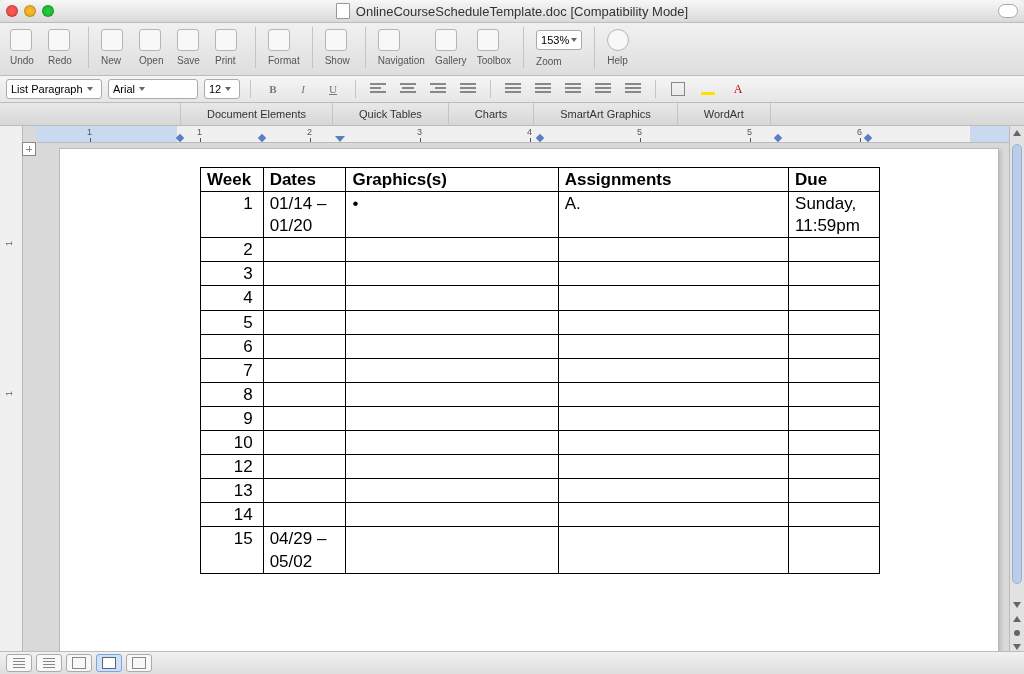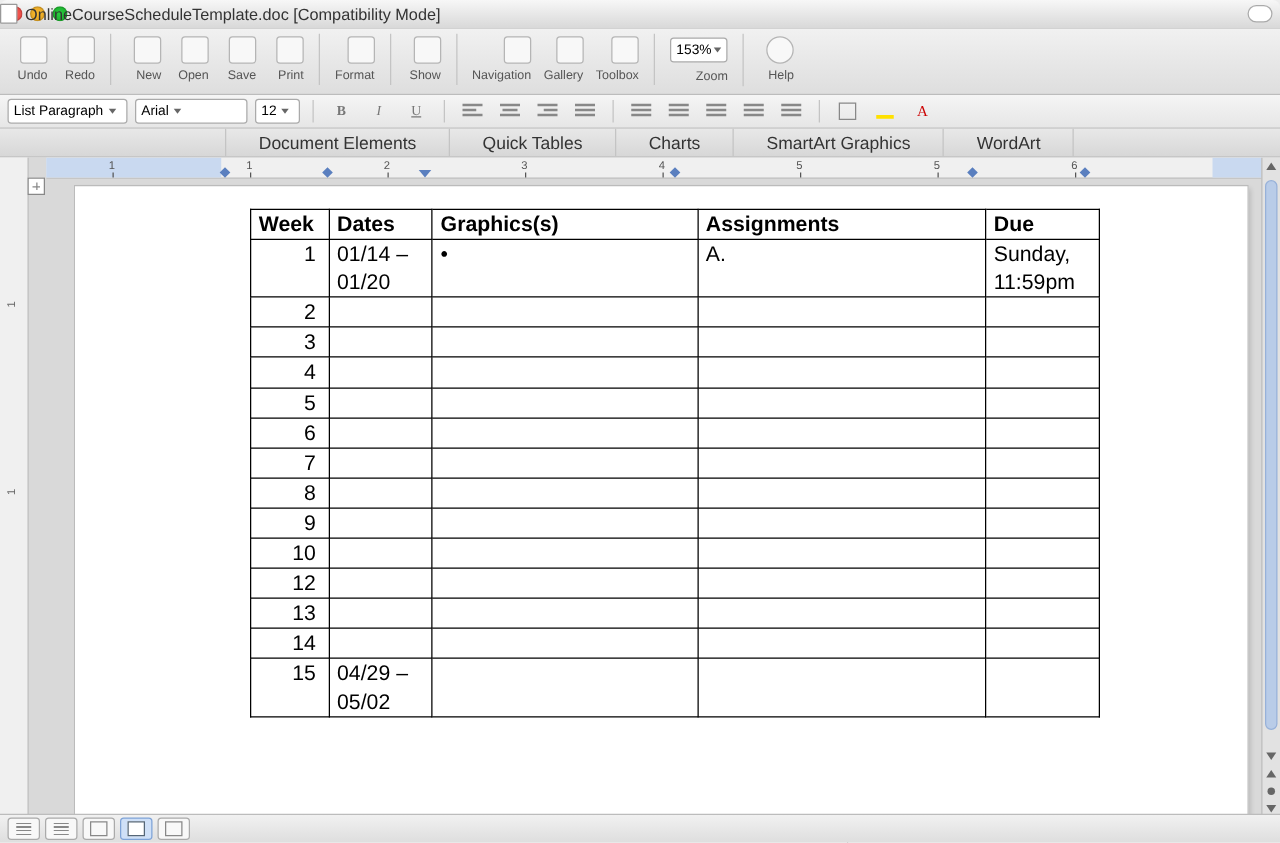--- a/index.html
+++ b/index.html
@@ -23,21 +23,21 @@
     position: relative;
     border-radius: 6px 6px 0 0;
   }
   .traffic-lights { display: flex; gap: 6px; }
   .tl { width: 12px; height: 12px; border-radius: 50%; border: 1px solid rgba(0,0,0,0.15); box-sizing: border-box; }
   .tl.red { background: radial-gradient(#ff6059, #e0443e); }
   .tl.yellow { background: radial-gradient(#ffbd2e, #dea123); }
   .tl.green { background: radial-gradient(#29ce42, #1aab29); }
   .titlebar .title-center {
     position: absolute; left: 0; right: 0; top: 0; bottom: 0;
-    display: flex; align-items: center; justify-content: flex-start; gap: 6px;
+    display: flex; align-items: center; justify-content: center; gap: 6px;
     font-size: 13px; color: #333;
   }
   .titlebar .title-center .doc-icon {
     width: 12px; height: 14px; background: #fff; border: 1px solid #999;
     border-radius: 1px;
   }
   .titlebar .capsule {
     position: absolute; right: 6px; top: 4px;
     width: 18px; height: 12px; border: 1px solid #aaa; border-radius: 7px;
     background: #fff;
@@ -48,21 +48,21 @@
     background: linear-gradient(#f1f1f1, #dedede);
     border-bottom: 1px solid #bcbcbc;
     display: flex;
     align-items: flex-start;
     padding: 4px 6px 0 6px;
     gap: 2px;
   }
   .tbgroup { display: flex; gap: 2px; padding-right: 8px; margin-right: 6px; border-right: 1px solid #c4c4c4; }
   .tbgroup.noborder { border-right: none; }
   .tbbtn {
-    display: flex; flex-direction: column; align-items: flex-end;
+    display: flex; flex-direction: column; align-items: flex-start;
     padding: 2px 4px; min-width: 28px; cursor: default;
   }
   .tbbtn .ic {
     width: 20px; height: 20px; border: 1px solid #b5b5b5; border-radius: 3px;
     background: #f8f8f8; margin-bottom: 4px;
   }
   .tbbtn .lbl { font-size: 10px; color: #555; }
   .dropdown-arrow {
     width: 0; height: 0; border-left: 3px solid transparent; border-right: 3px solid transparent;
     border-top: 4px solid #666; display: inline-block; margin-left: 2px; vertical-align: middle;
@@ -102,21 +102,21 @@
   .align-ic.right span:nth-child(2){width:70%; margin-left:auto}
   .sep-v { width:1px; height:18px; background:#c4c4c4; margin:0 4px; }
   
   .tabsbar {
     height: 22px;
     background: linear-gradient(#e8e8e8, #d7d7d7);
     border-bottom: 1px solid #bcbcbc;
     display: flex; align-items: stretch; padding-left: 180px;
   }
   .rtab {
-    padding: 0 26px; font-size: 14px; color: #333;
+    padding: 0 26px; font-size: 11px; color: #333;
     display: flex; align-items: center;
     border-left: 1px solid #c4c4c4;
   }
   .rtab:last-child { border-right: 1px solid #c4c4c4; }
   
   .workspace {
     position: relative;
     height: 544px;
     background: #d9d9d9;
     display: flex;

